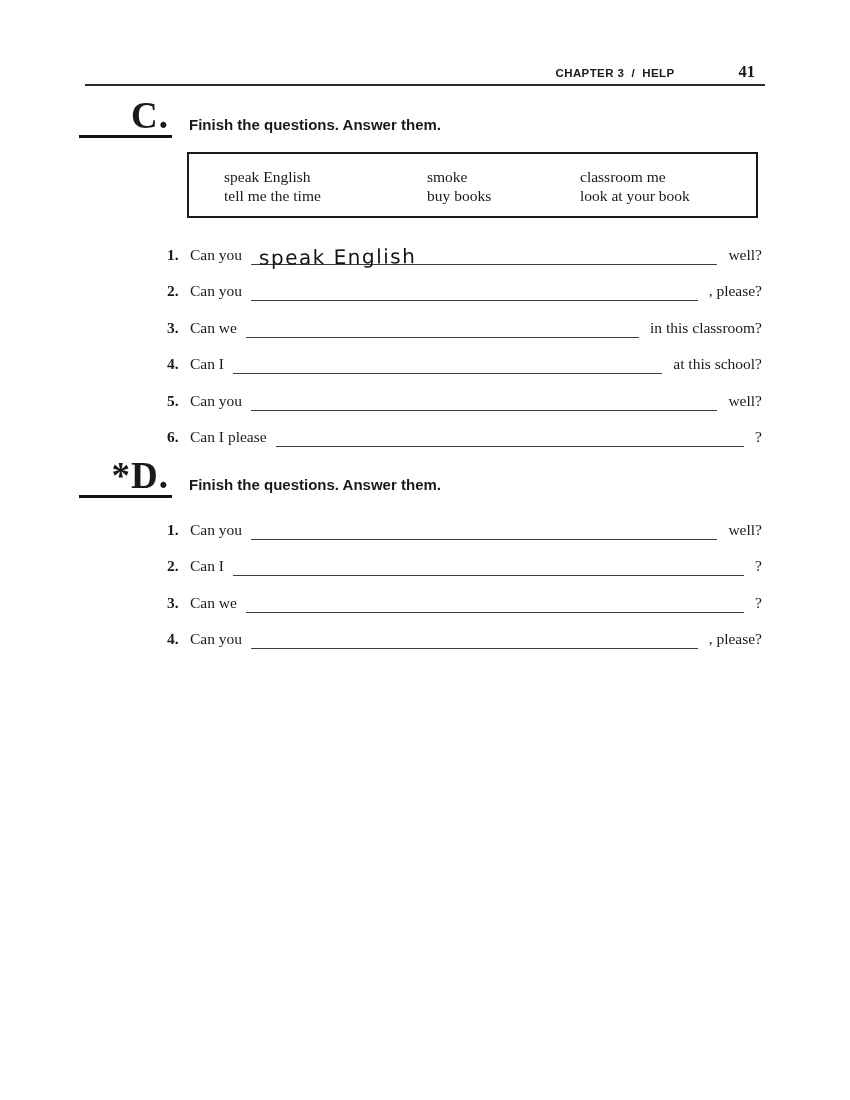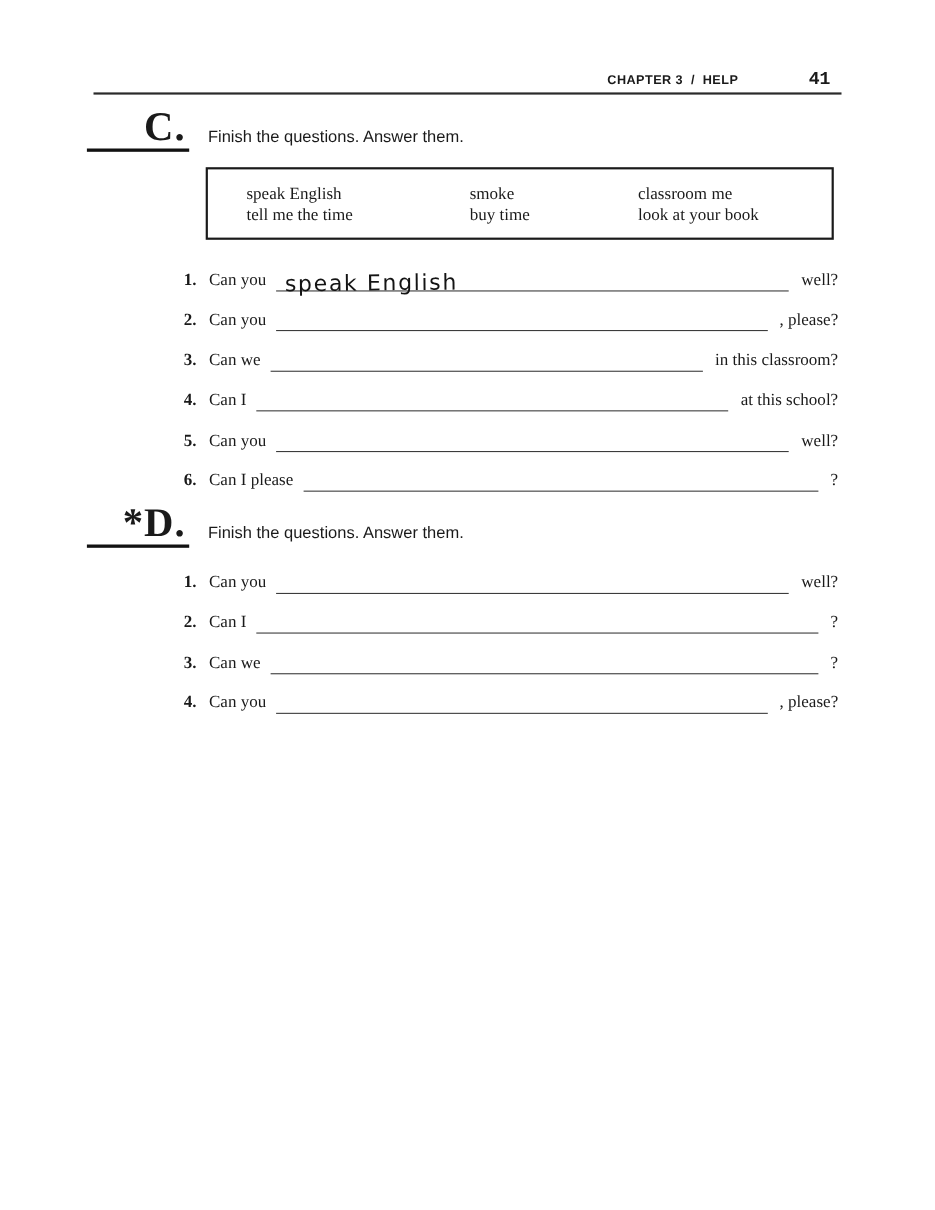--- a/index.html
+++ b/index.html
@@ -23,21 +23,21 @@
     align-items: baseline;
   }
   .chapter-label {
     font-family: "Liberation Sans", sans-serif;
     font-weight: bold;
     font-size: 11.5px;
     letter-spacing: 0.4px;
     white-space: pre;
   }
   .page-number {
-    font-family: Liberation Mono, monospace;
+    font-family: Liberation Serif, serif;
     font-weight: bold;
     font-size: 16.5px;
     margin-left: 64px;
   }
   .rule {
     position: absolute;
     top: 84px; left: 85px; width: 680px;
     border-top: 2px solid #2a2a2a;
   }
 
@@ -59,21 +59,21 @@
   }
   .letter {
     font-size: 37px;
     font-weight: bold;
     line-height: 1;
     letter-spacing: 1px;
     white-space: pre;
   }
   .instr {
     font-family: "Liberation Sans", sans-serif;
-    font-weight: normal;
+    font-weight: bold;
     font-size: 15px;
     margin-left: 17px;
     padding-bottom: 5px;
     white-space: nowrap;
   }
 
   
   .word-bank {
     position: absolute;
     top: 152px; left: 187px;
@@ -158,21 +158,21 @@
     <div class="instr">Finish the questions. Answer them.</div>
   </div>
 
   <div class="word-bank">
     <div class="wb-col wb-col-1">
       <div>speak English</div>
       <div>tell me the time</div>
     </div>
     <div class="wb-col wb-col-2">
       <div>smoke</div>
-      <div>buy time</div>
+      <div>buy books</div>
     </div>
     <div class="wb-col wb-col-3">
       <div>classroom me</div>
       <div>look at your book</div>
     </div>
   </div>
 
   <div class="questions qc">
     <div class="q-row">
       <span class="q-num">1.</span>

